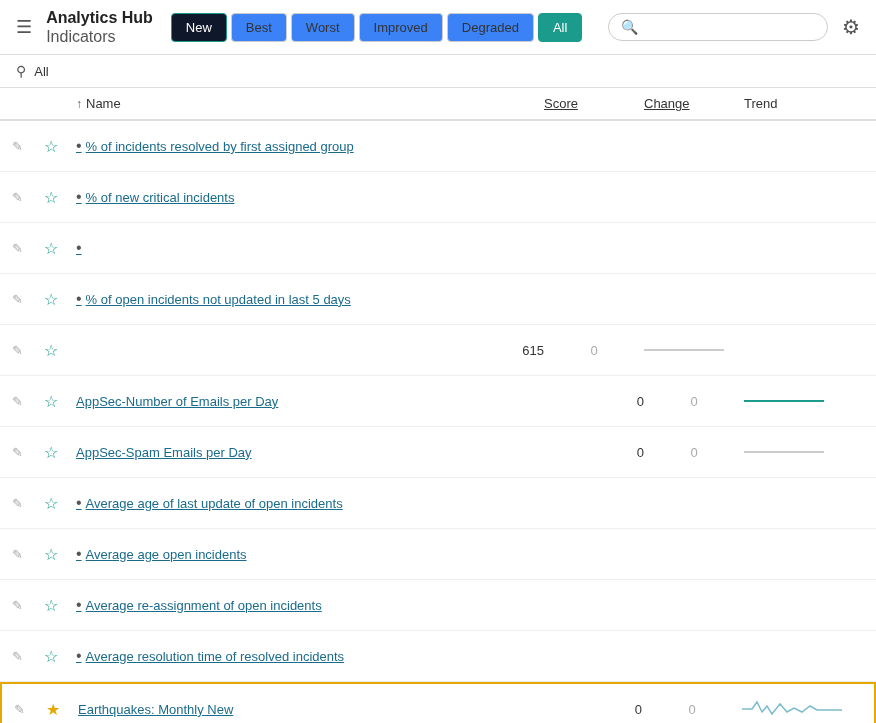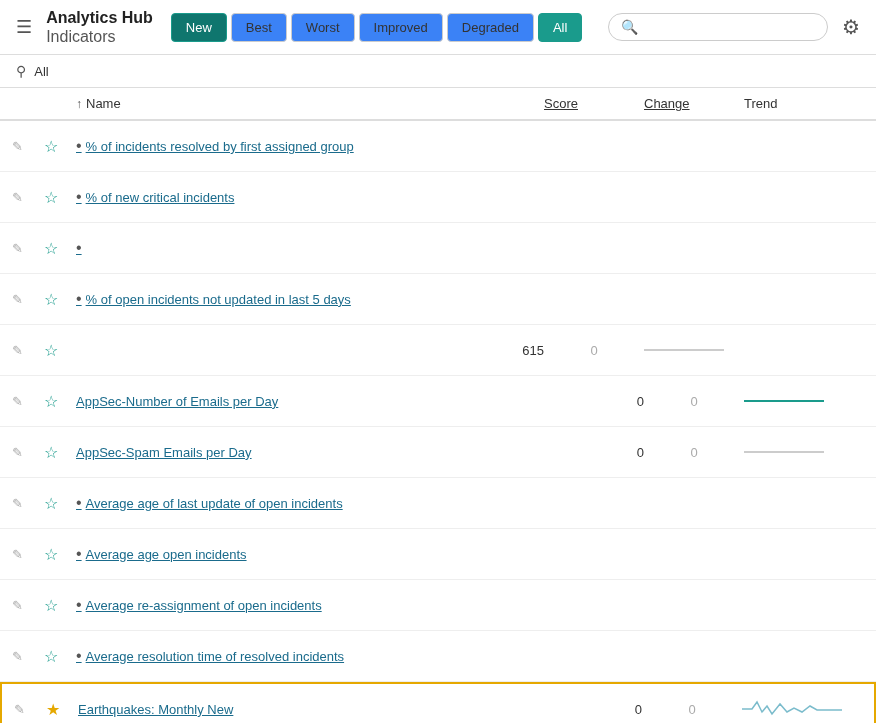--- a/index.html
+++ b/index.html
@@ -55,21 +55,21 @@
       cursor: pointer;
       font-size: 13px;
       color: #333;
     }
     .nav-btn.active {
       background: #1a9b8c;
       color: #fff;
       border-color: #1a9b8c;
     }
     .nav-btn.new-active {
-      background: #0f766e;
+      background: #0f172a;
       color: #fff;
       border-color: #1a9b8c;
     }
     .search-box {
       margin-left: auto;
       display: flex;
       align-items: center;
       border: 1px solid #ccc;
       border-radius: 20px;
       padding: 5px 12px;

